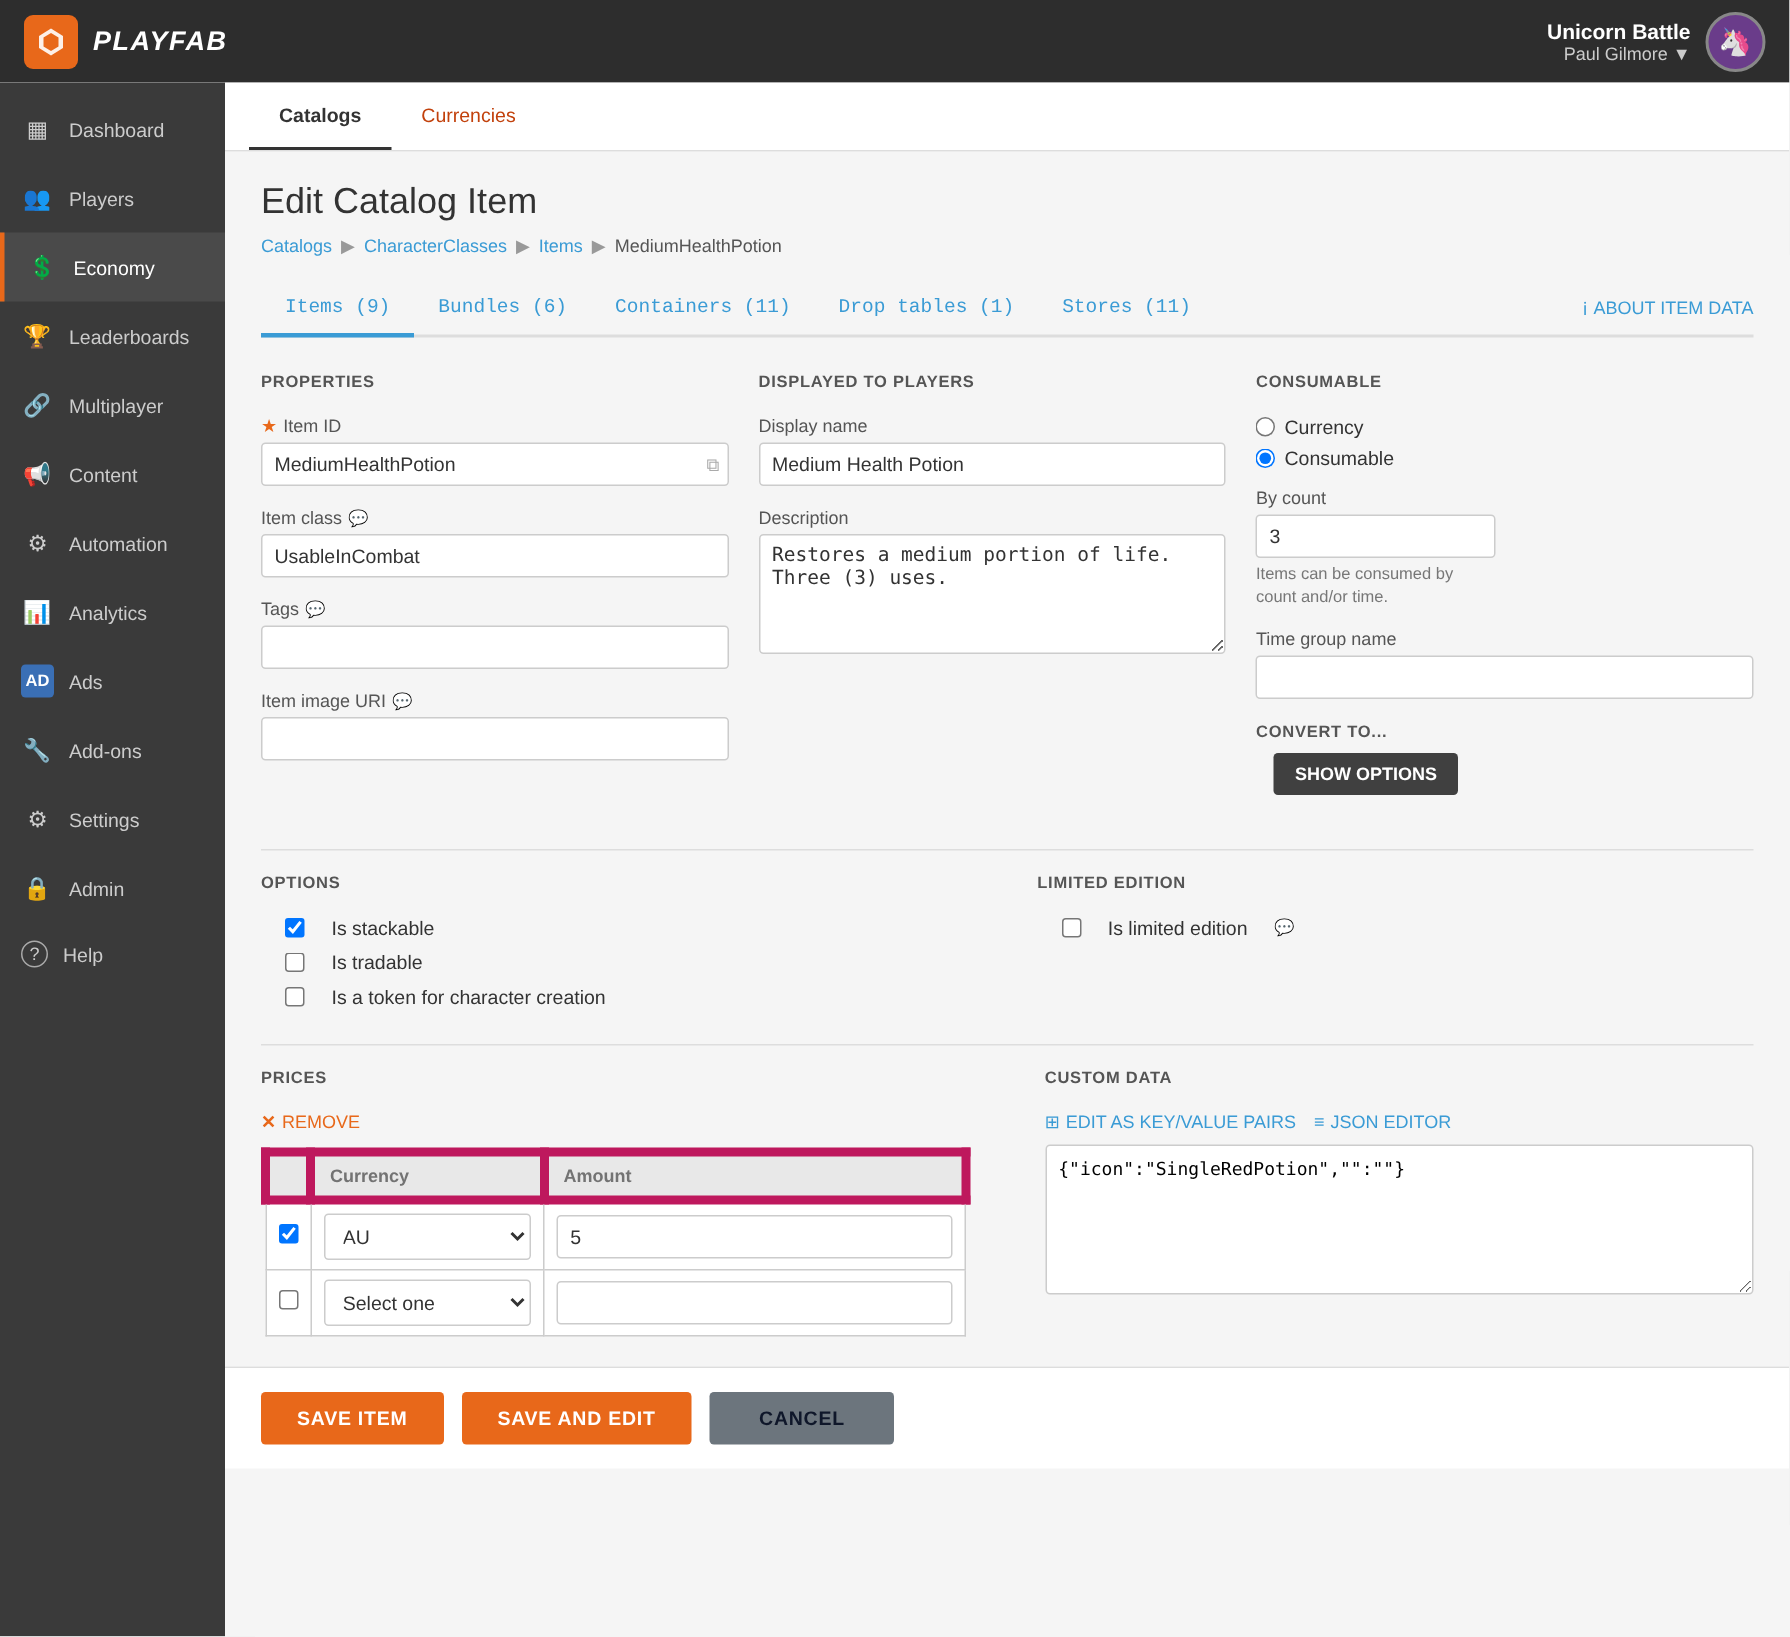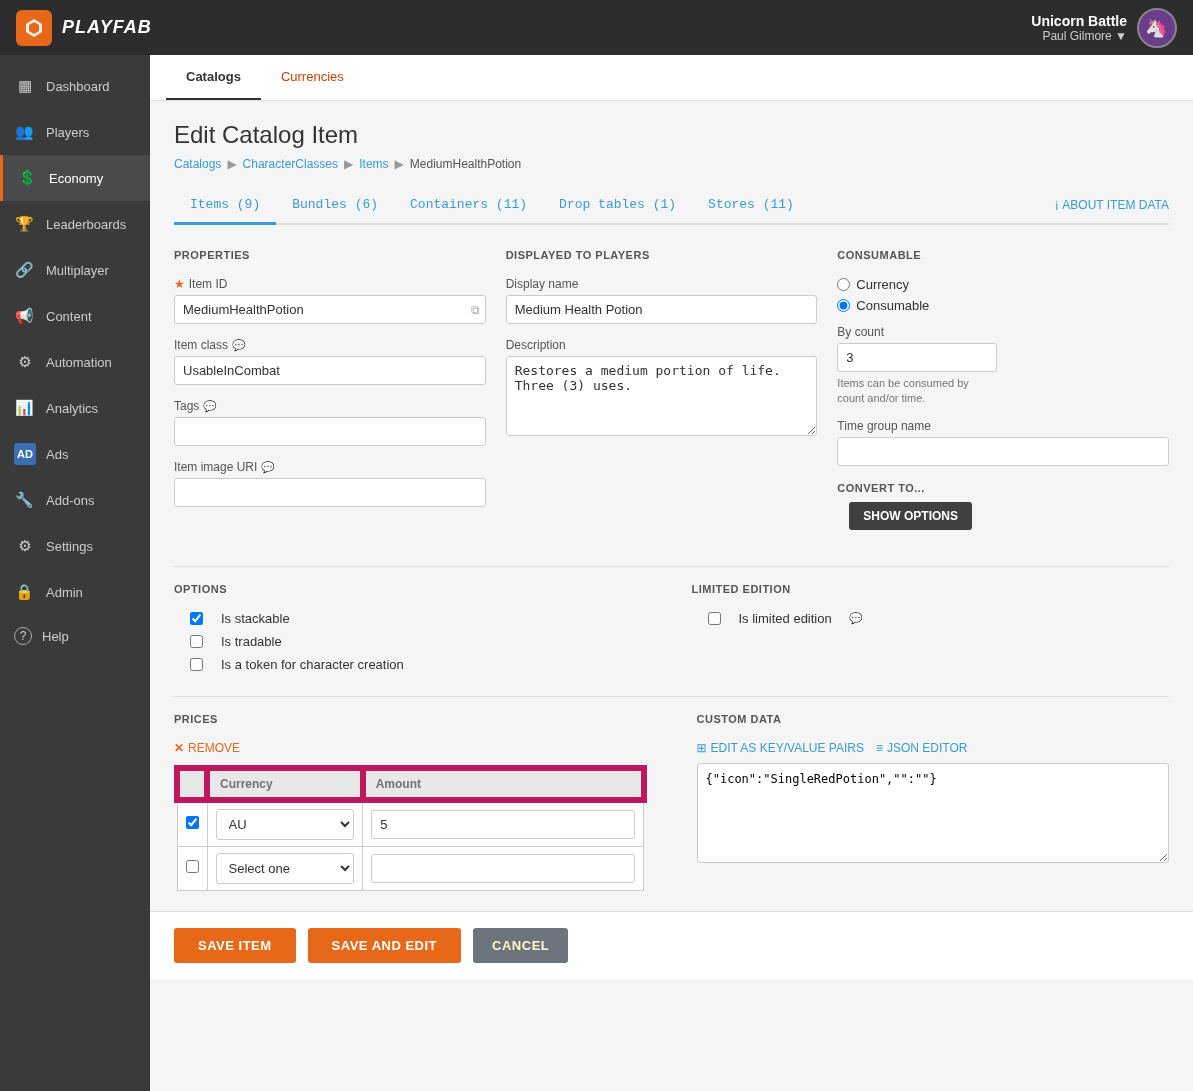--- a/index.html
+++ b/index.html
@@ -76,21 +76,21 @@
     .prices-table th { background: #e8e8e8; padding: 6px 10px; text-align: left; font-size: 12px; font-weight: 600; color: #737373; border: 6px solid #be185d; }
     .prices-table td { padding: 6px 8px; border: 1px solid #ccc; background: white; }
     .prices-table .checkbox-cell { width: 30px; text-align: center; }
     .custom-data-links { display: flex; gap: 12px; margin-bottom: 8px; align-items: center; }
     .custom-data-link { color: #3a9bd5; font-size: 12px; cursor: pointer; display: flex; align-items: center; gap: 4px; }
     .custom-data-editor { width: 100%; min-height: 100px; padding: 8px; border: 1px solid #ccc; border-radius: 3px; background: white; font-size: 12px; font-family: monospace; resize: vertical; }
 
     
     .bottom-bar { background: white; border-top: 1px solid #ddd; padding: 16px 24px; display: flex; gap: 12px; flex-shrink: 0; }
     .btn-primary { background: #e8681a; color: white; border: none; padding: 10px 24px; font-size: 13px; font-weight: 700; text-transform: uppercase; border-radius: 3px; cursor: pointer; letter-spacing: 0.5px; }
-    .btn-secondary { background: #6c757d; color: #fef9c3; border: none; padding: 10px 19px; font-size: 13px; font-weight: 700; text-transform: uppercase; border-radius: 3px; cursor: pointer; letter-spacing: 0.5px; }
+    .btn-secondary { background: #6c757d; color: #0f172a; border: none; padding: 10px 33px; font-size: 13px; font-weight: 700; text-transform: uppercase; border-radius: 3px; cursor: pointer; letter-spacing: 0.5px; }
 
     .convert-section { margin-top: 12px; }
     .show-options-btn { background: #404040; color: white; border: none; padding: 7px 14px; font-size: 12px; font-weight: 600; border-radius: 3px; cursor: pointer; text-transform: uppercase; margin-left: 12px; }
 
     .divider-line { border: none; border-top: 1px solid #ddd; margin: 16px 0; }
 
     .section-row { display: flex; gap: 0; }
     .section-half { flex: 1; }
     .section-half:first-child { padding-right: 30px; }
 

